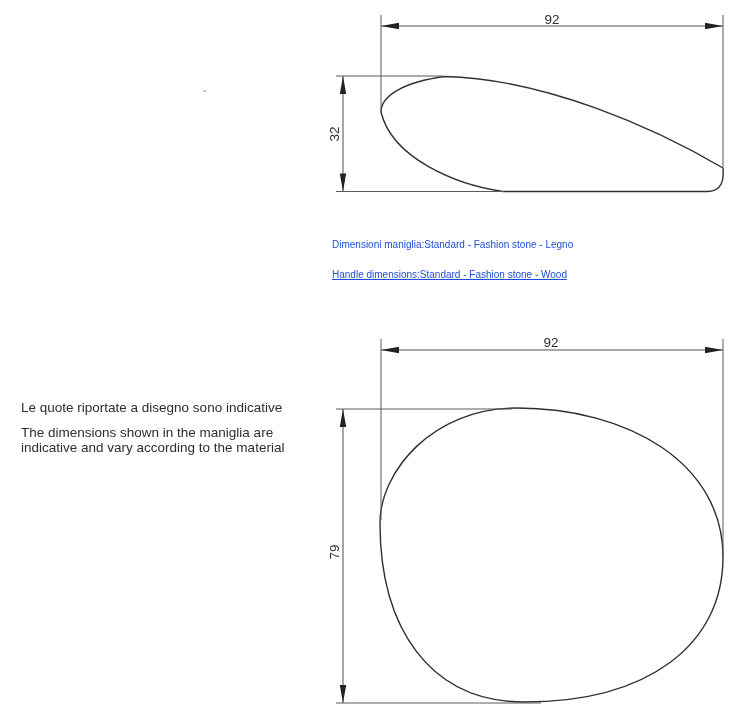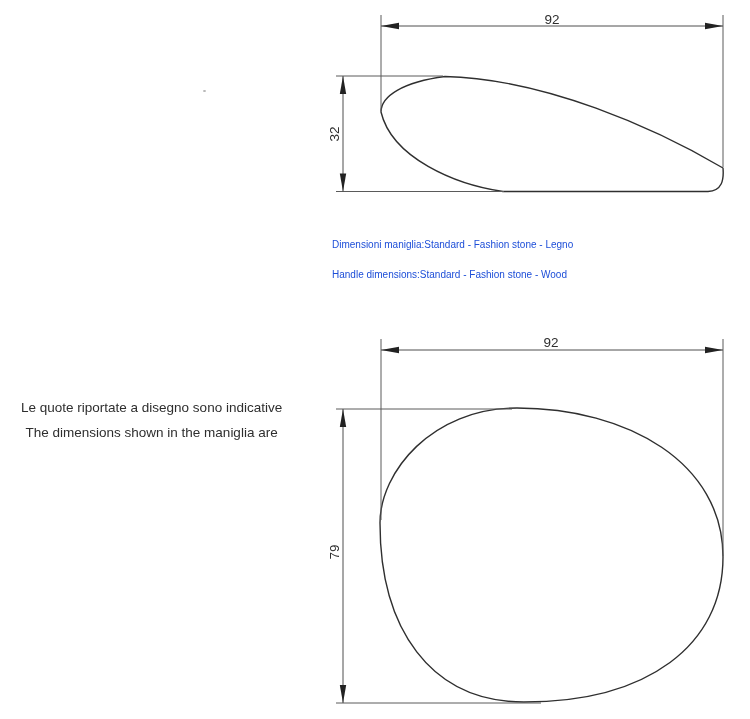--- a/index.html
+++ b/index.html
@@ -47,31 +47,31 @@
   }
   .caption {
     position: absolute;
     left: 332px;
     font-size: 10px;
     line-height: 15px;
     white-space: nowrap;
     color: #1d4ed8;
   }
   .caption-it { top: 237px; }
-  .caption-en { top: 267px; }
+  .caption-en { top: 267px; text-decoration: underline; }
   .note-block {
     position: absolute;
     left: 21px;
     top: 400px;
     font-size: 13.5px;
     line-height: 15px;
     color: #2e2e2e;
   }
   .note-par { margin: 0 0 10px 0; }
-  .note-line { white-space: nowrap; text-align: center; }
+  .note-line { white-space: nowrap; }
   .speck {
     position: absolute;
     left: 203px;
     top: 90px;
     width: 3px;
     height: 2px;
     background: #b5b5b5;
     border-radius: 50%;
   }
 </style>
@@ -141,14 +141,15 @@
 <div class="caption caption-it">Dimensioni maniglia:Standard - Fashion stone - Legno</div>
 
 <div class="caption caption-en">Handle dimensions:Standard - Fashion stone - Wood</div>
 
 <div class="note-block">
   <div class="note-par">
     <div class="note-line">Le quote riportate a disegno sono indicative</div>
   </div>
   <div class="note-par">
     <div class="note-line">The dimensions shown in the maniglia are</div>
+    <div class="note-line">indicative and vary according to the material</div>
   </div>
 </div>
 
 </body></html>

